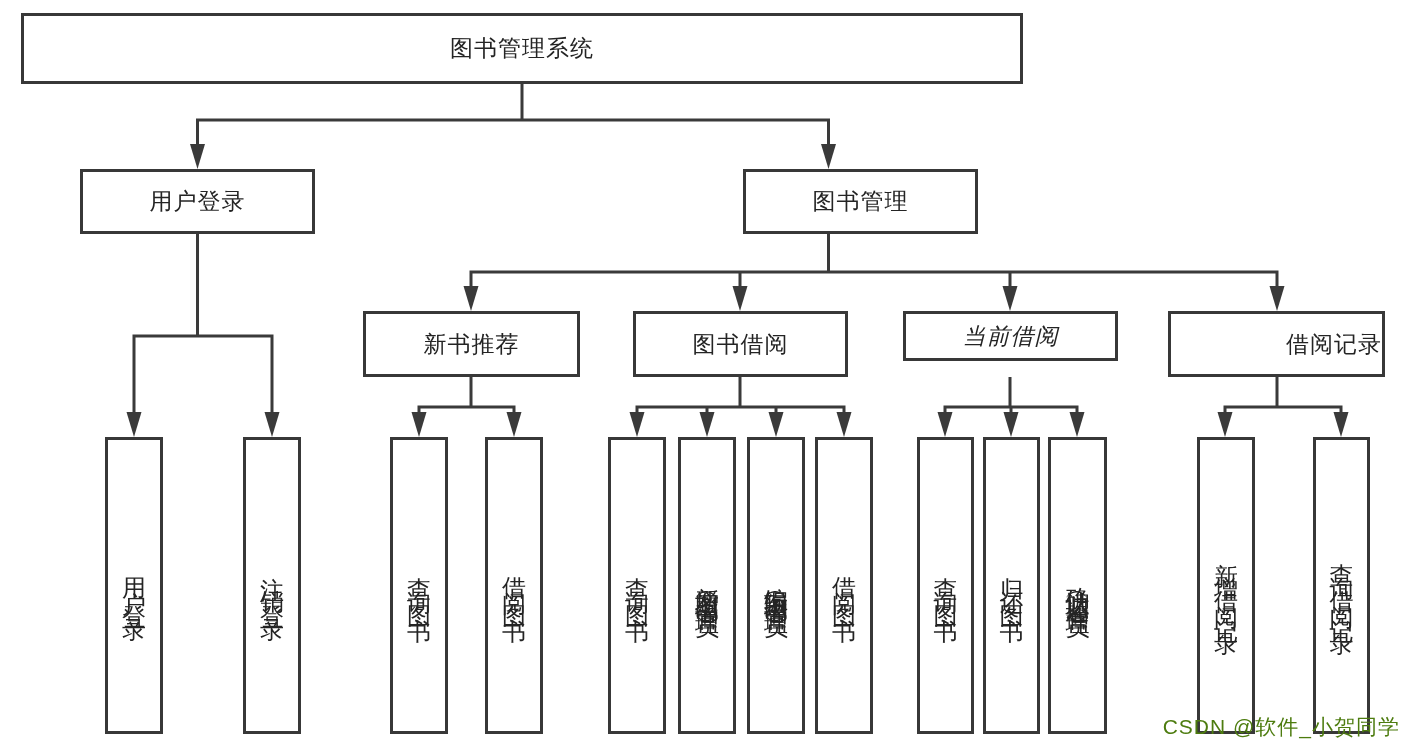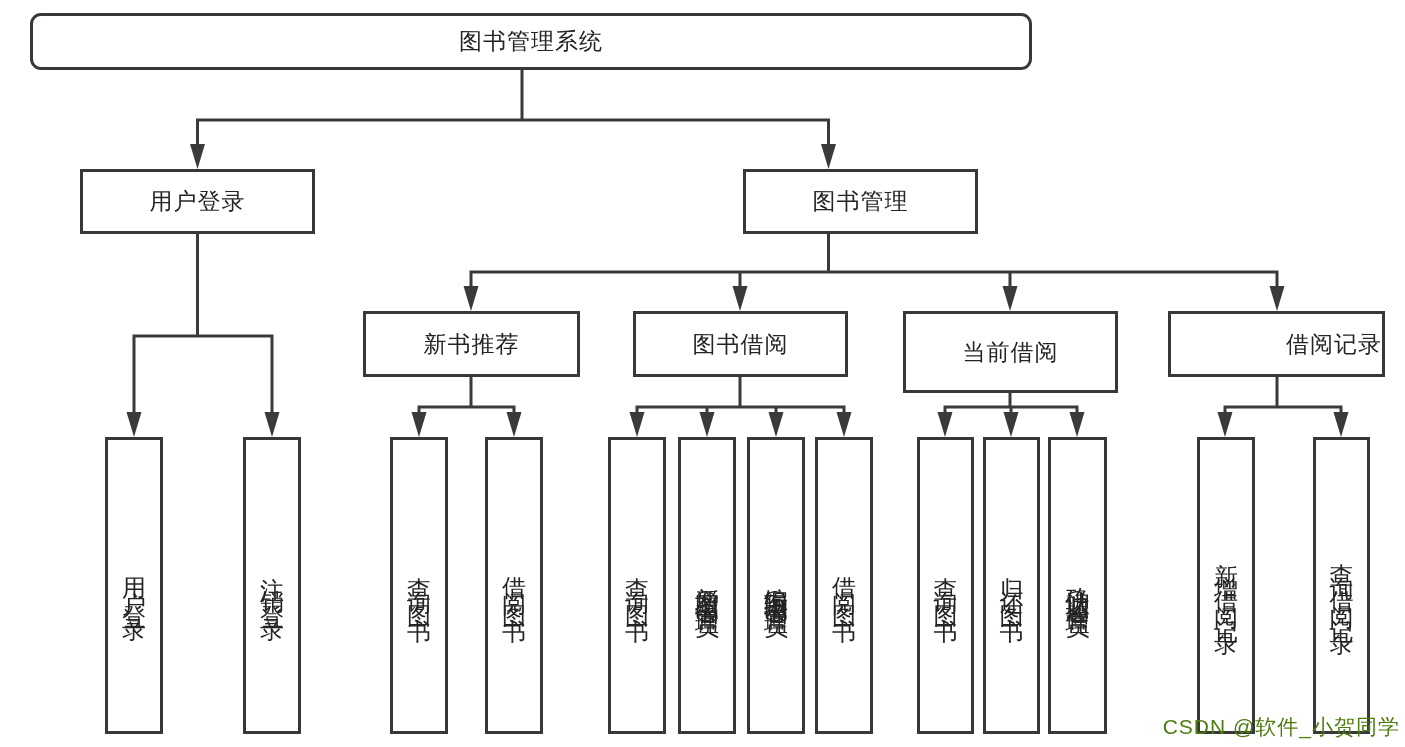--- a/index.html
+++ b/index.html
@@ -81,38 +81,38 @@
       <polygon points="768.5,412 783.5,412 776,437"></polygon>
       <polygon points="836.5,412 851.5,412 844,437"></polygon>
       <polygon points="937.5,412 952.5,412 945,437"></polygon>
       <polygon points="1003.5,412 1018.5,412 1011,437"></polygon>
       <polygon points="1069.5,412 1084.5,412 1077,437"></polygon>
       <polygon points="1217.5,412 1232.5,412 1225,437"></polygon>
       <polygon points="1333.5,412 1348.5,412 1341,437"></polygon>
     </g>
   </svg>
 
-  <div class="box h-box" style="left:30px;top:13px;width:1002px;height:57px;border-radius:11px;">
+  <div class="box h-box" style="left:21px;top:13px;width:1002px;height:71px;">
     <span>图书管理系统</span>
   </div>
 
   <div class="box h-box" style="left:80px;top:169px;width:235px;height:65px;">
     <span>用户登录</span>
   </div>
   <div class="box h-box" style="left:711px;top:169px;width:235px;height:65px;margin-left:32px;">
     <span>图书管理</span>
   </div>
 
   <div class="box h-box" style="left:363px;top:311px;width:217px;height:66px;">
     <span>新书推荐</span>
   </div>
   <div class="box h-box" style="left:633px;top:311px;width:215px;height:66px;">
     <span>图书借阅</span>
   </div>
-  <div class="box h-box" style="left:903px;top:311px;width:215px;height:82px;">
+  <div class="box h-box" style="left:903px;top:311px;width:215px;height:50px;font-style:italic;">
     <span>当前借阅</span>
   </div>
   <div class="box h-box" style="left:1168px;top:311px;width:217px;height:66px;justify-content:flex-end;">
     <span>借阅记录</span>
   </div>
 
   <div class="box v-box" style="left:105px;top:437px;width:58px;height:297px;">
     <span class="v-label">用户登录</span>
   </div>
   <div class="box v-box" style="left:243px;top:437px;width:58px;height:297px;">

